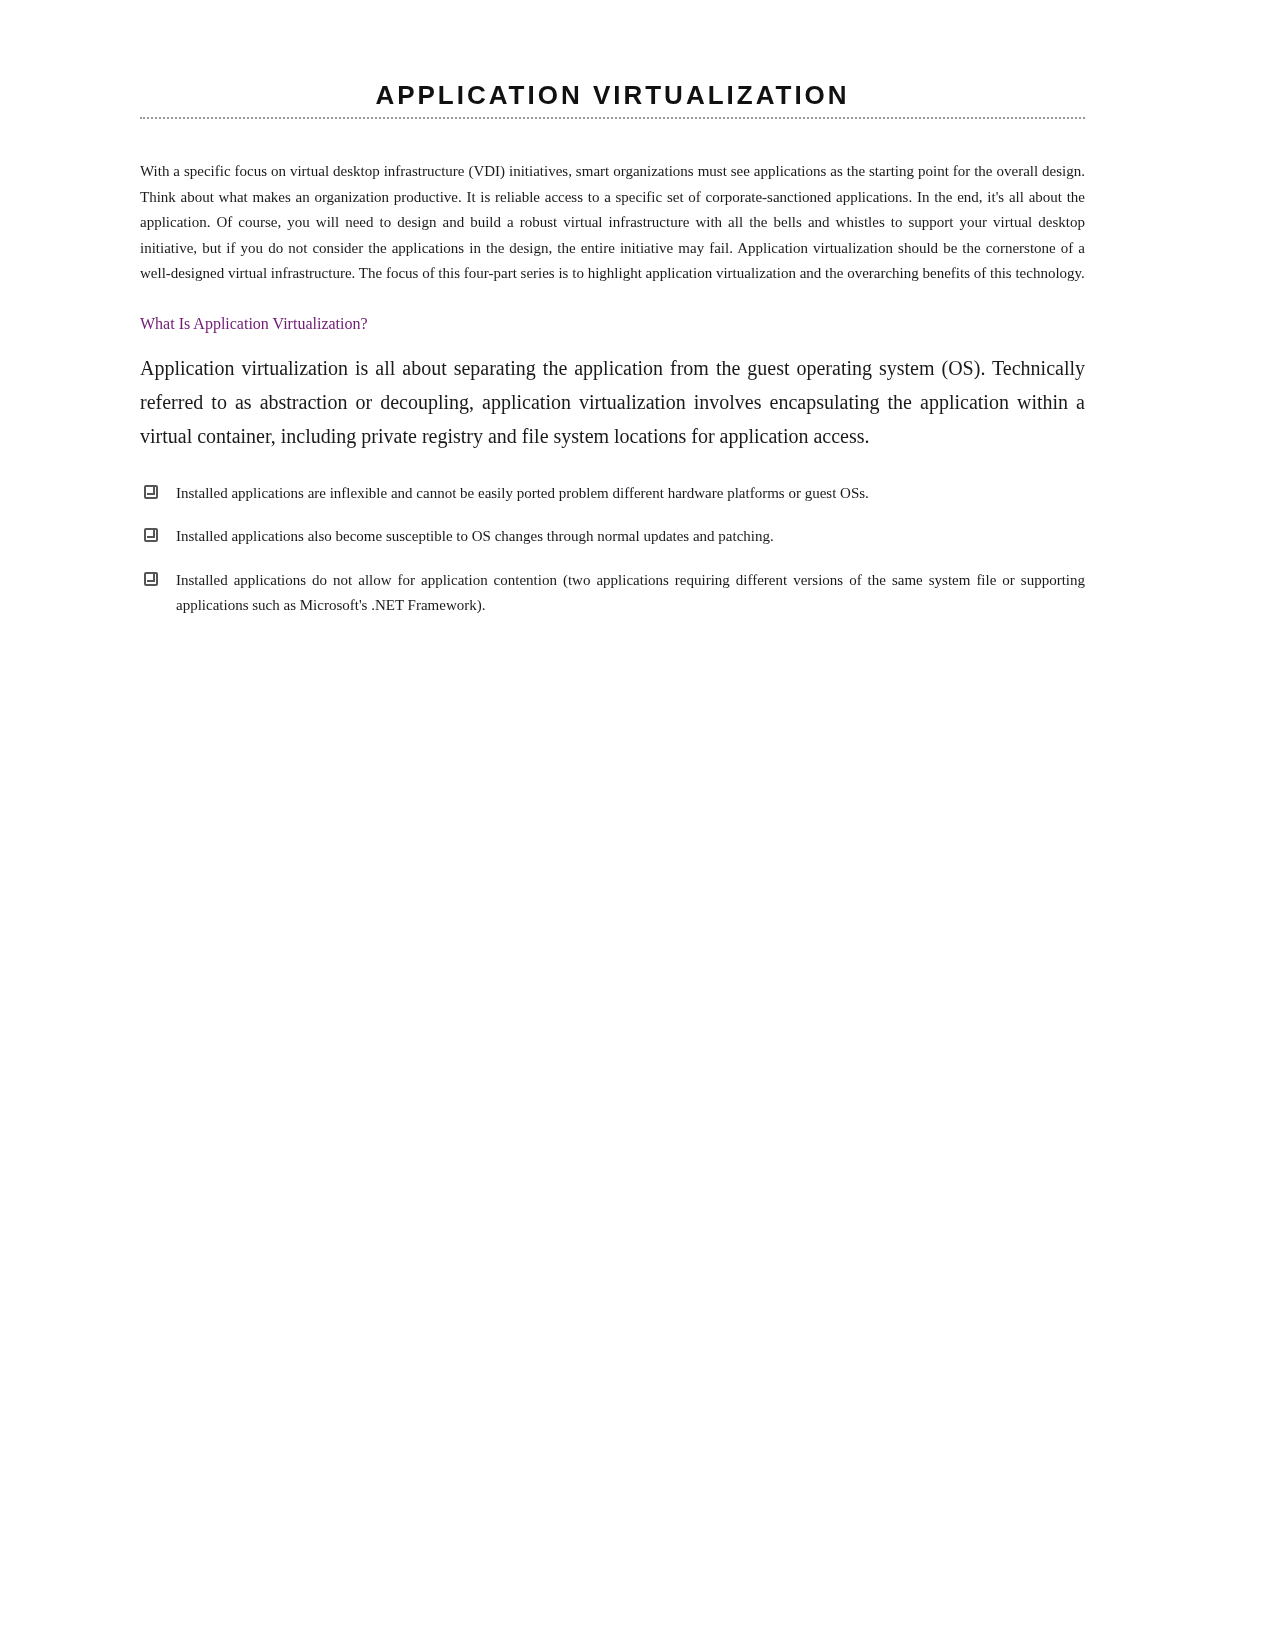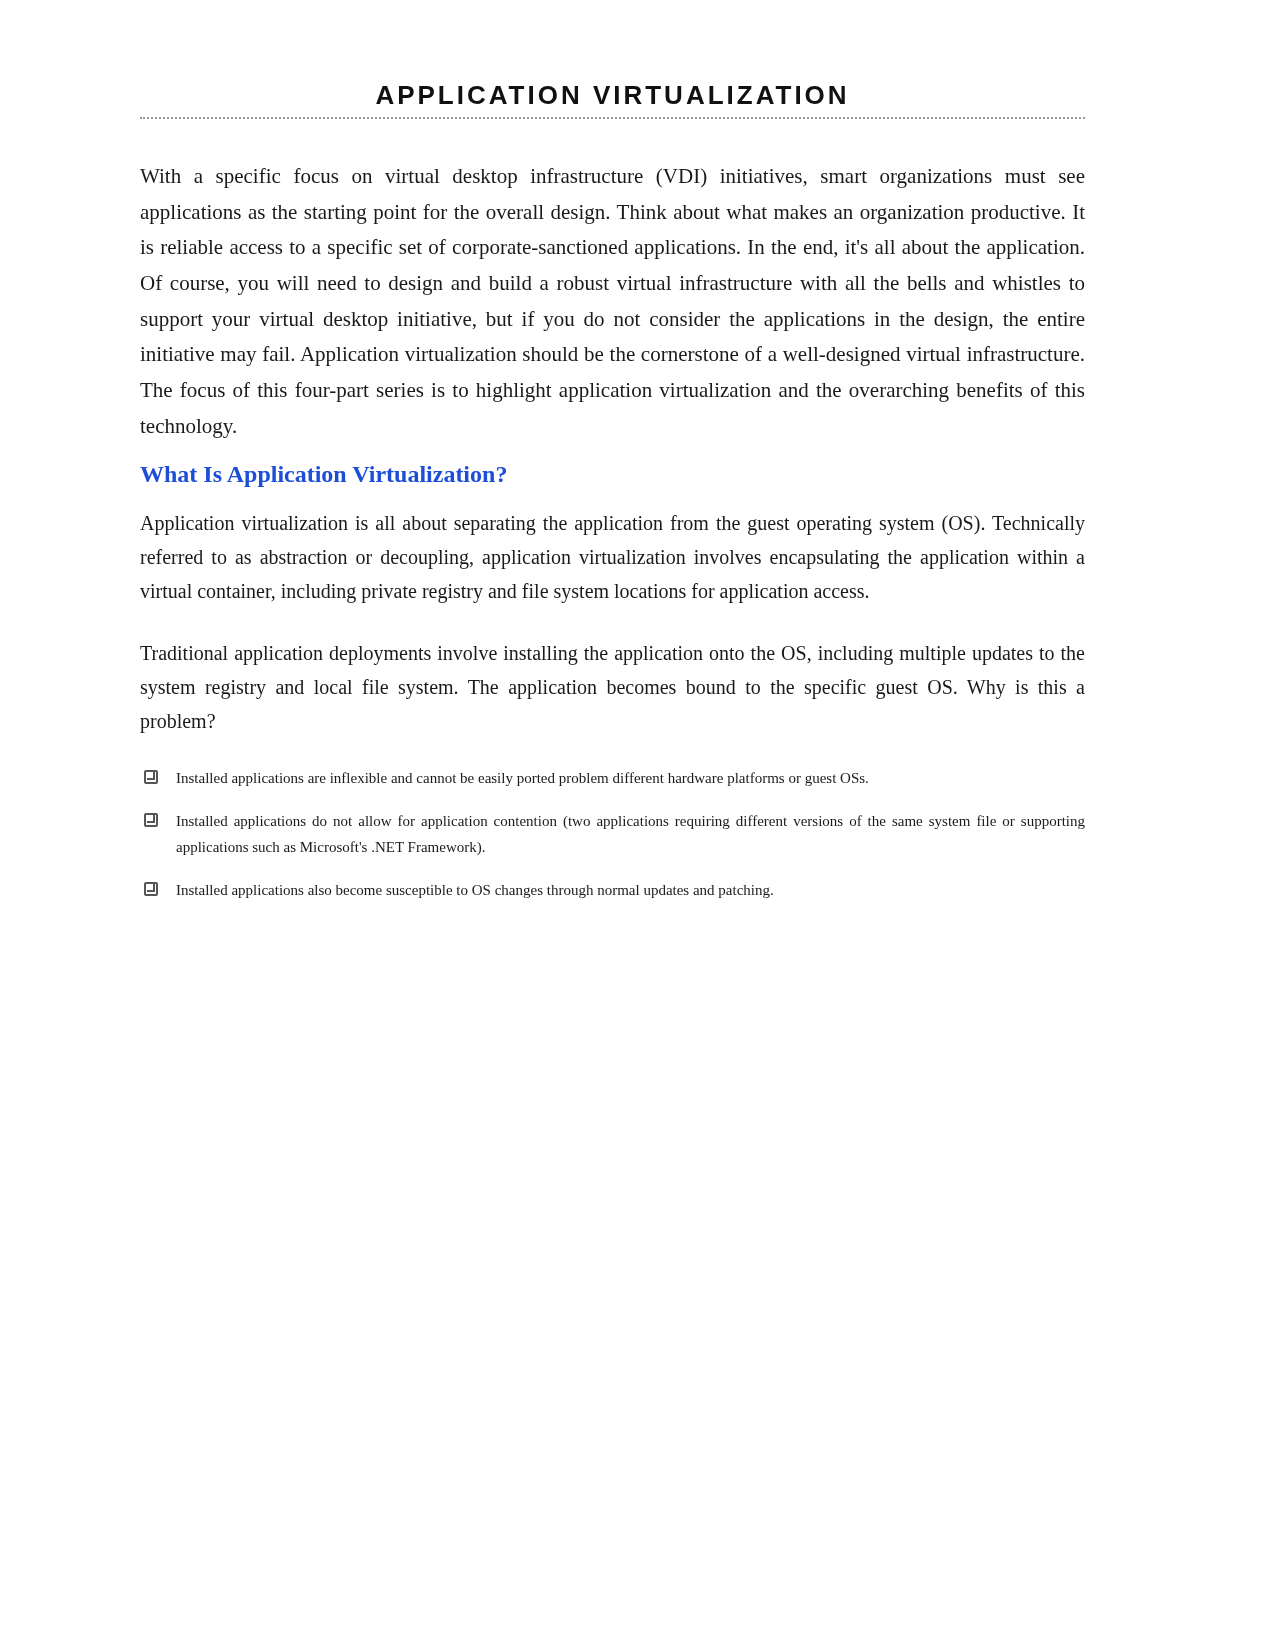--- a/index.html
+++ b/index.html
@@ -36,31 +36,31 @@
       padding-bottom: 6px;
       color: #111;
       text-decoration: none;
       
       border-bottom: 2.5px dotted #999;
     }
 
     .intro-paragraph {
       text-align: justify;
       line-height: 1.7;
-      margin-bottom: 16px;
-      font-size: 21px;
+      margin-bottom: 28px;
+      font-size: 15px;
     }
 
     .section-heading {
       font-family: 'Times New Roman', Times, serif;
-      font-size: 24px;
-      font-weight: bold;
+      font-size: 16px;
+      font-weight: normal;
       margin-bottom: 18px;
       margin-top: 10px;
-      color: #1d4ed8;
+      color: #701a75;
     }
 
     .body-paragraph {
       text-align: justify;
       line-height: 1.7;
       margin-bottom: 28px;
       font-size: 20px;
     }
 
     .bullet-list {
@@ -120,36 +120,35 @@
 <div class="page">
 
   <h1 class="page-title">APPLICATION VIRTUALIZATION</h1>
 
   <p class="intro-paragraph">With a specific focus on virtual desktop infrastructure (VDI) initiatives, smart organizations must see applications as the starting point for the overall design. Think about what makes an organization productive. It is reliable access to a specific set of corporate-sanctioned applications. In the end, it's all about the application. Of course, you will need to design and build a robust virtual infrastructure with all the bells and whistles to support your virtual desktop initiative, but if you do not consider the applications in the design, the entire initiative may fail. Application virtualization should be the cornerstone of a well-designed virtual infrastructure. The focus of this four-part series is to highlight application virtualization and the overarching benefits of this technology.</p>
 
   <h2 class="section-heading">What Is Application Virtualization?</h2>
 
   <p class="body-paragraph">Application virtualization is all about separating the application from the guest operating system (OS). Technically referred to as abstraction or decoupling, application virtualization involves encapsulating the application within a virtual container, including private registry and file system locations for application access.</p>
 
-  <p class="body-paragraph">Traditional application deployments involve installing the application onto the OS, including multiple updates to the system registry and local file system. The application becomes bound to the specific guest OS. Why is this a problem?</p>
 
   <ul class="bullet-list">
     <li>
       <span class="bullet-icon">
         <span class="bullet-icon-square"></span>
       </span>
       <span class="bullet-text">Installed applications are inflexible and cannot be easily ported problem different hardware platforms or guest OSs.</span>
     </li>
     <li>
       <span class="bullet-icon">
         <span class="bullet-icon-square"></span>
       </span>
-      <span class="bullet-text">Installed applications do not allow for application contention (two applications requiring different versions of the same system file or supporting applications such as Microsoft's .NET Framework).</span>
+      <span class="bullet-text">Installed applications also become susceptible to OS changes through normal updates and patching.</span>
     </li>
     <li>
       <span class="bullet-icon">
         <span class="bullet-icon-square"></span>
       </span>
-      <span class="bullet-text">Installed applications also become susceptible to OS changes through normal updates and patching.</span>
+      <span class="bullet-text">Installed applications do not allow for application contention (two applications requiring different versions of the same system file or supporting applications such as Microsoft's .NET Framework).</span>
     </li>
   </ul>
 
 </div>
 
 </body></html>

